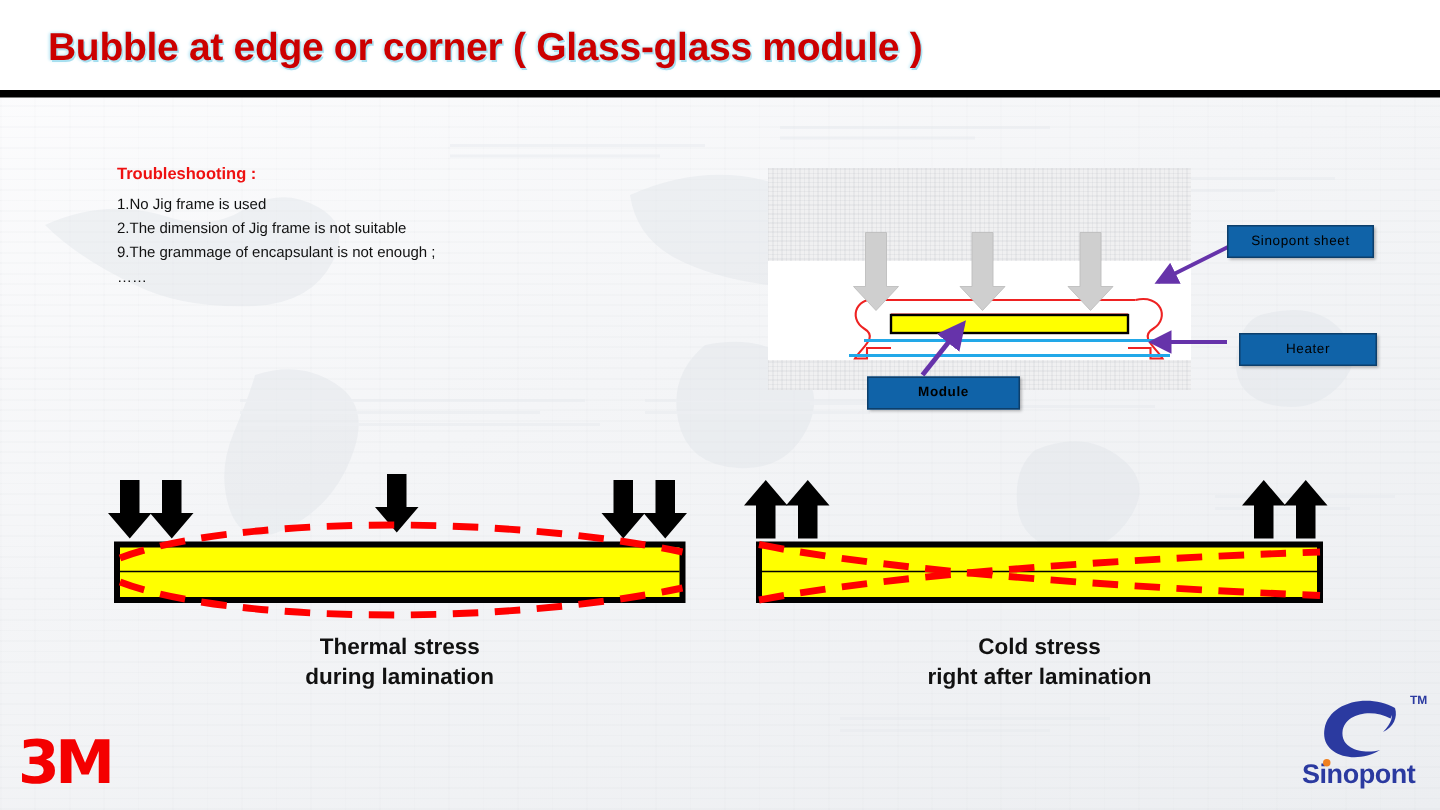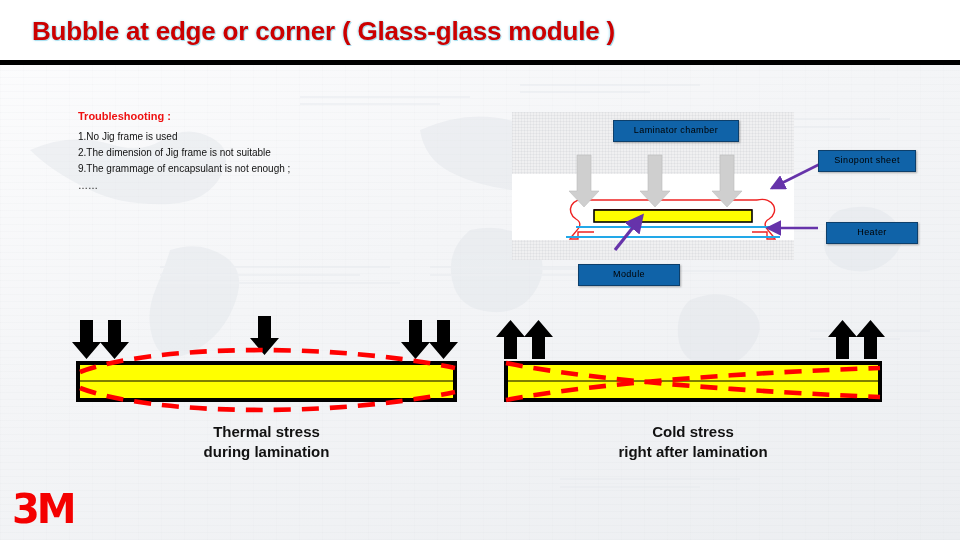--- a/index.html
+++ b/index.html
@@ -266,24 +266,23 @@
       <path d="M720 155 h14 v36 h8 l-15 16 l-15 -16 h8 z"></path>
     </g>
 
     <line x1="822" y1="163" x2="772" y2="188" stroke="#6633aa" stroke-width="2.6" marker-end="url(#purpleHead)"></line>
 
     <line x1="818" y1="228" x2="768" y2="228" stroke="#6633aa" stroke-width="2.6" marker-end="url(#purpleHead)"></line>
 
     <line x1="615" y1="250" x2="642" y2="216" stroke="#6633aa" stroke-width="3.2" marker-end="url(#purpleHead)"></line>
   </svg>
 
-  <div class="callout" style="left:613px; top:120px; width:124px;">Laminator chamber</div>
   <div class="callout" style="left:818px; top:150px; width:96px;">Sinopont  sheet</div>
   <div class="callout" style="left:826px; top:222px; width:90px;">Heater</div>
-  <div class="callout" style="left:578px; top:264px; width:100px;">Module</div>
+  <div class="callout" style="left:578px; top:251px; width:100px;font-weight:bold;">Module</div>
 
   <svg style="position:absolute;left:0;top:0;" width="960" height="540" viewBox="0 0 960 540">
 
     <g fill="#000000">
       <path d="M80 320 h13 v22 h8 l-14.5 17 l-14.5 -17 h8 z"></path>
       <path d="M108 320 h13 v22 h8 l-14.5 17 l-14.5 -17 h8 z"></path>
       <path d="M258 316 h13 v22 h8 l-14.5 17 l-14.5 -17 h8 z"></path>
       <path d="M409 320 h13 v22 h8 l-14.5 17 l-14.5 -17 h8 z"></path>
       <path d="M437 320 h13 v22 h8 l-14.5 17 l-14.5 -17 h8 z"></path>
     </g>
@@ -313,14 +312,23 @@
     <div>right after lamination</div>
   </div>
 
   <div class="caption" style="left:78px; top:422px; width:377px;">
     <div>Thermal stress</div>
     <div>during lamination</div>
   </div>
 
   <div id="logo-3m">3M</div>
 
+  <div id="logo-sino">
+    <svg width="92" height="46" viewBox="0 0 92 46" style="position:absolute;left:4px;top:0;">
+      <path d="M58 10 C40 0 14 6 11 24 C8 42 32 48 48 38 C38 41 22 38 23 26 C24 14 42 10 55 17 Z" fill="#2b3aa0"></path>
+      <path d="M58 10 C60 16 57 23 50 26 C56 20 57 15 55 11 Z" fill="#2b3aa0"></path>
+    </svg>
+    <div id="sino-tm">TM</div>
+    <div id="sino-text">Sinopont</div>
+    <div id="sino-dot"></div>
+  </div>
 
 </div>
 
 </body></html>

